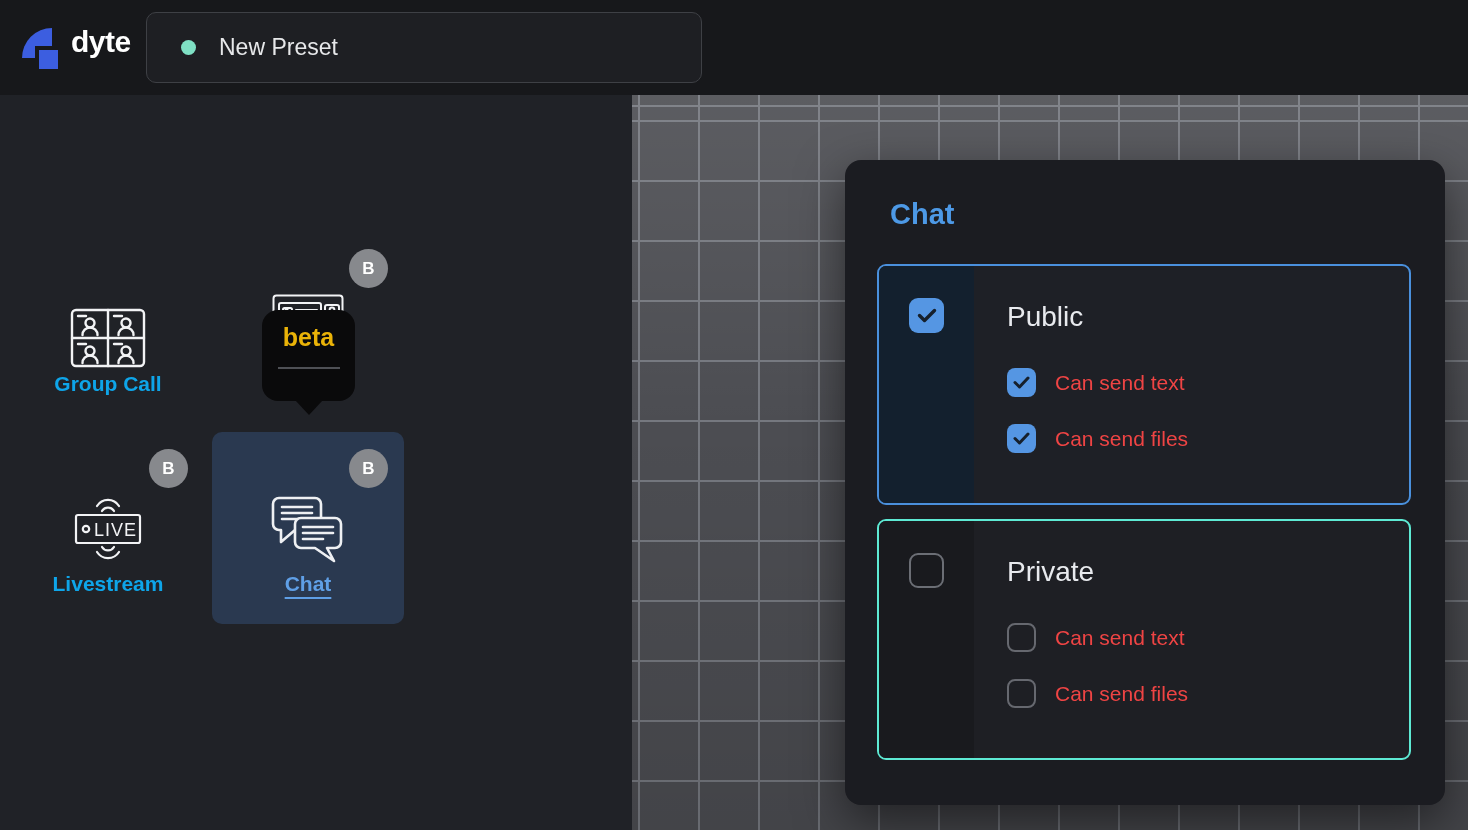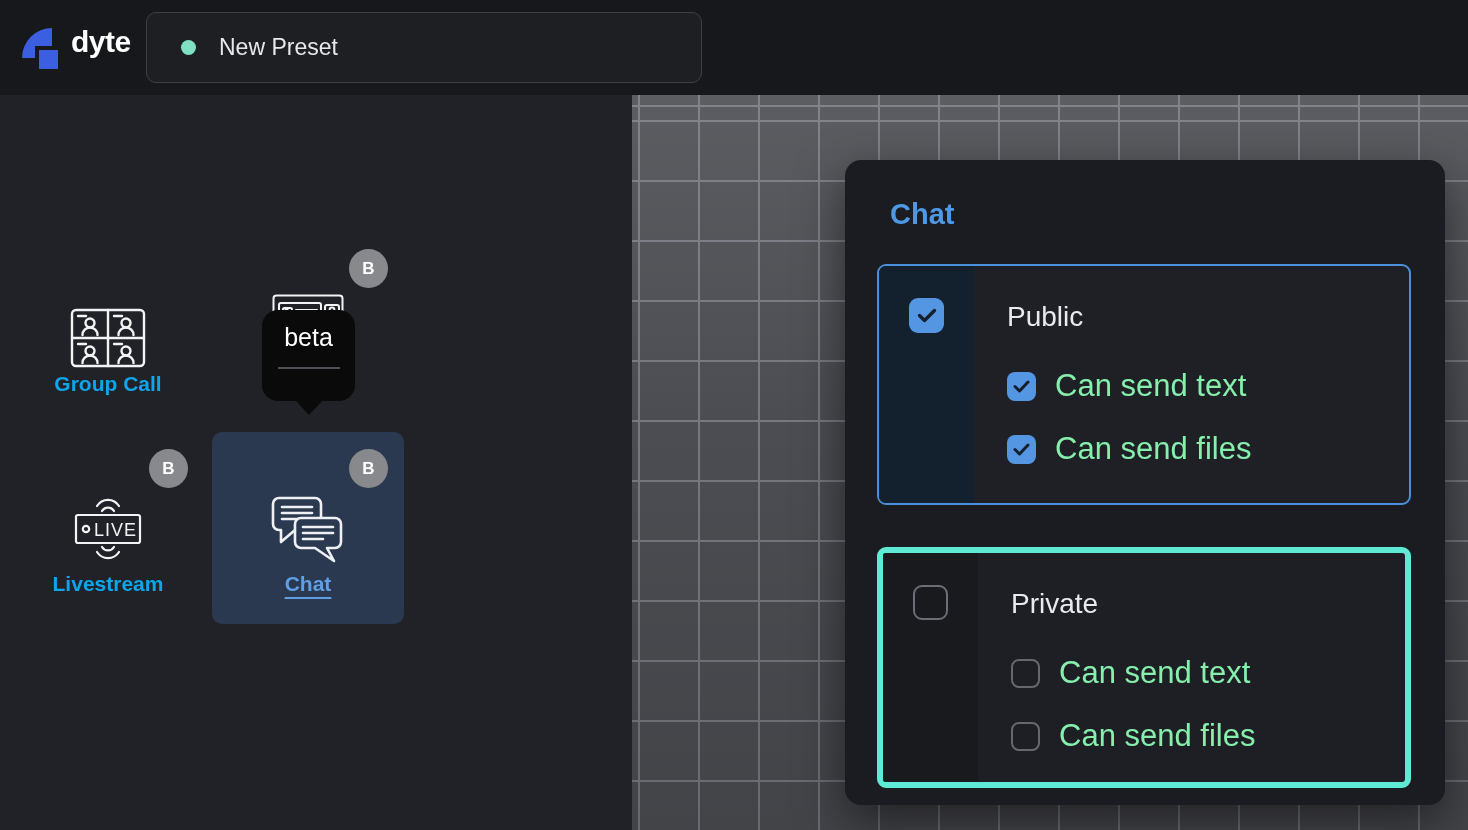--- a/index.html
+++ b/index.html
@@ -48,21 +48,21 @@
   #tile-webinar    { left:212px; top:137px; }
   #tile-livestream { left:12px;  top:337px; }
   #tile-chat       { left:212px; top:337px; }
 
   .badge { position:absolute; top:17px; right:16px; width:39px; height:39px; border-radius:50%;
     background:#87898d; color:#fff; font-weight:700; font-size:17px;
     display:flex; align-items:center; justify-content:center; }
 
   .tooltip { position:absolute; left:262px; top:215px; width:93px; height:91px;
     background:#0a0a0b; border-radius:16px; z-index:25; }
-  .tooltip-text { text-align:center; margin-top:13px; font-size:25px; font-weight:400; color:#ffffff; }
+  .tooltip-text { text-align:center; margin-top:13px; font-size:25px; font-weight:700; color:#eab308; }
   .tooltip-divider { width:62px; height:2px; background:#4e5055; margin:15px auto 0; }
   .tooltip-arrow { position:absolute; left:50%; bottom:-14px; transform:translateX(-50%);
     width:0; height:0; border-left:14px solid transparent; border-right:14px solid transparent;
     border-top:15px solid #0a0a0b; }
 
   
   .canvas {
     position:absolute; left:632px; top:95px; width:836px; height:735px;
     background-color:#4c4d52;
     background-image:
@@ -76,29 +76,29 @@
   .config-panel {
     position:absolute; left:845px; top:160px; width:600px; height:645px;
     background:#1b1c21; border-radius:16px; z-index:30;
     box-shadow:0 16px 48px rgba(0,0,0,0.5);
   }
   .config-title { position:absolute; left:45px; top:38px; font-size:29px; font-weight:700; color:#4d99e6; }
 
   .perm-card { position:absolute; left:32px; width:534px; height:241px; border-radius:9px;
     display:flex; overflow:hidden; }
   .perm-card.public  { top:104px; border:2px solid #4a90dd; background:#1e2026; }
-  .perm-card.private { top:387px; border:6px solid #5eead4; background:#1e1f24; }
+  .perm-card.private { top:359px; border:2px solid #5eead4; background:#1e1f24; }
   .perm-strip { flex:0 0 95px; display:flex; justify-content:center; padding-top:32px; }
   .public  .perm-strip { background:#13202e; }
   .private .perm-strip { background:#191a1e; }
   .perm-body { flex:1; padding-left:33px; padding-top:35px; }
   .perm-name { font-size:28px; font-weight:400; color:#e8eaee; }
   .perm-opts { margin-top:35px; display:flex; flex-direction:column; gap:27px; }
   .opt-row { display:flex; align-items:center; gap:19px; }
-  .opt-label { font-size:31px; color:#86efac; }
+  .opt-label { font-size:21px; color:#ef4444; }
 
   .checkbox { display:flex; align-items:center; justify-content:center; cursor:pointer; flex:0 0 auto; }
   .checkbox.lg { width:35px; height:35px; border-radius:9px; }
   .checkbox.sm { width:29px; height:29px; border-radius:8px; }
   .checkbox.checked { background:#5596e3; }
   .checkbox.unchecked.lg { border:2.5px solid #6b6e75; }
   .checkbox.unchecked.sm { border:2px solid #66686f; }
   .checkbox svg { display:block; }
 </style>
 </head>

